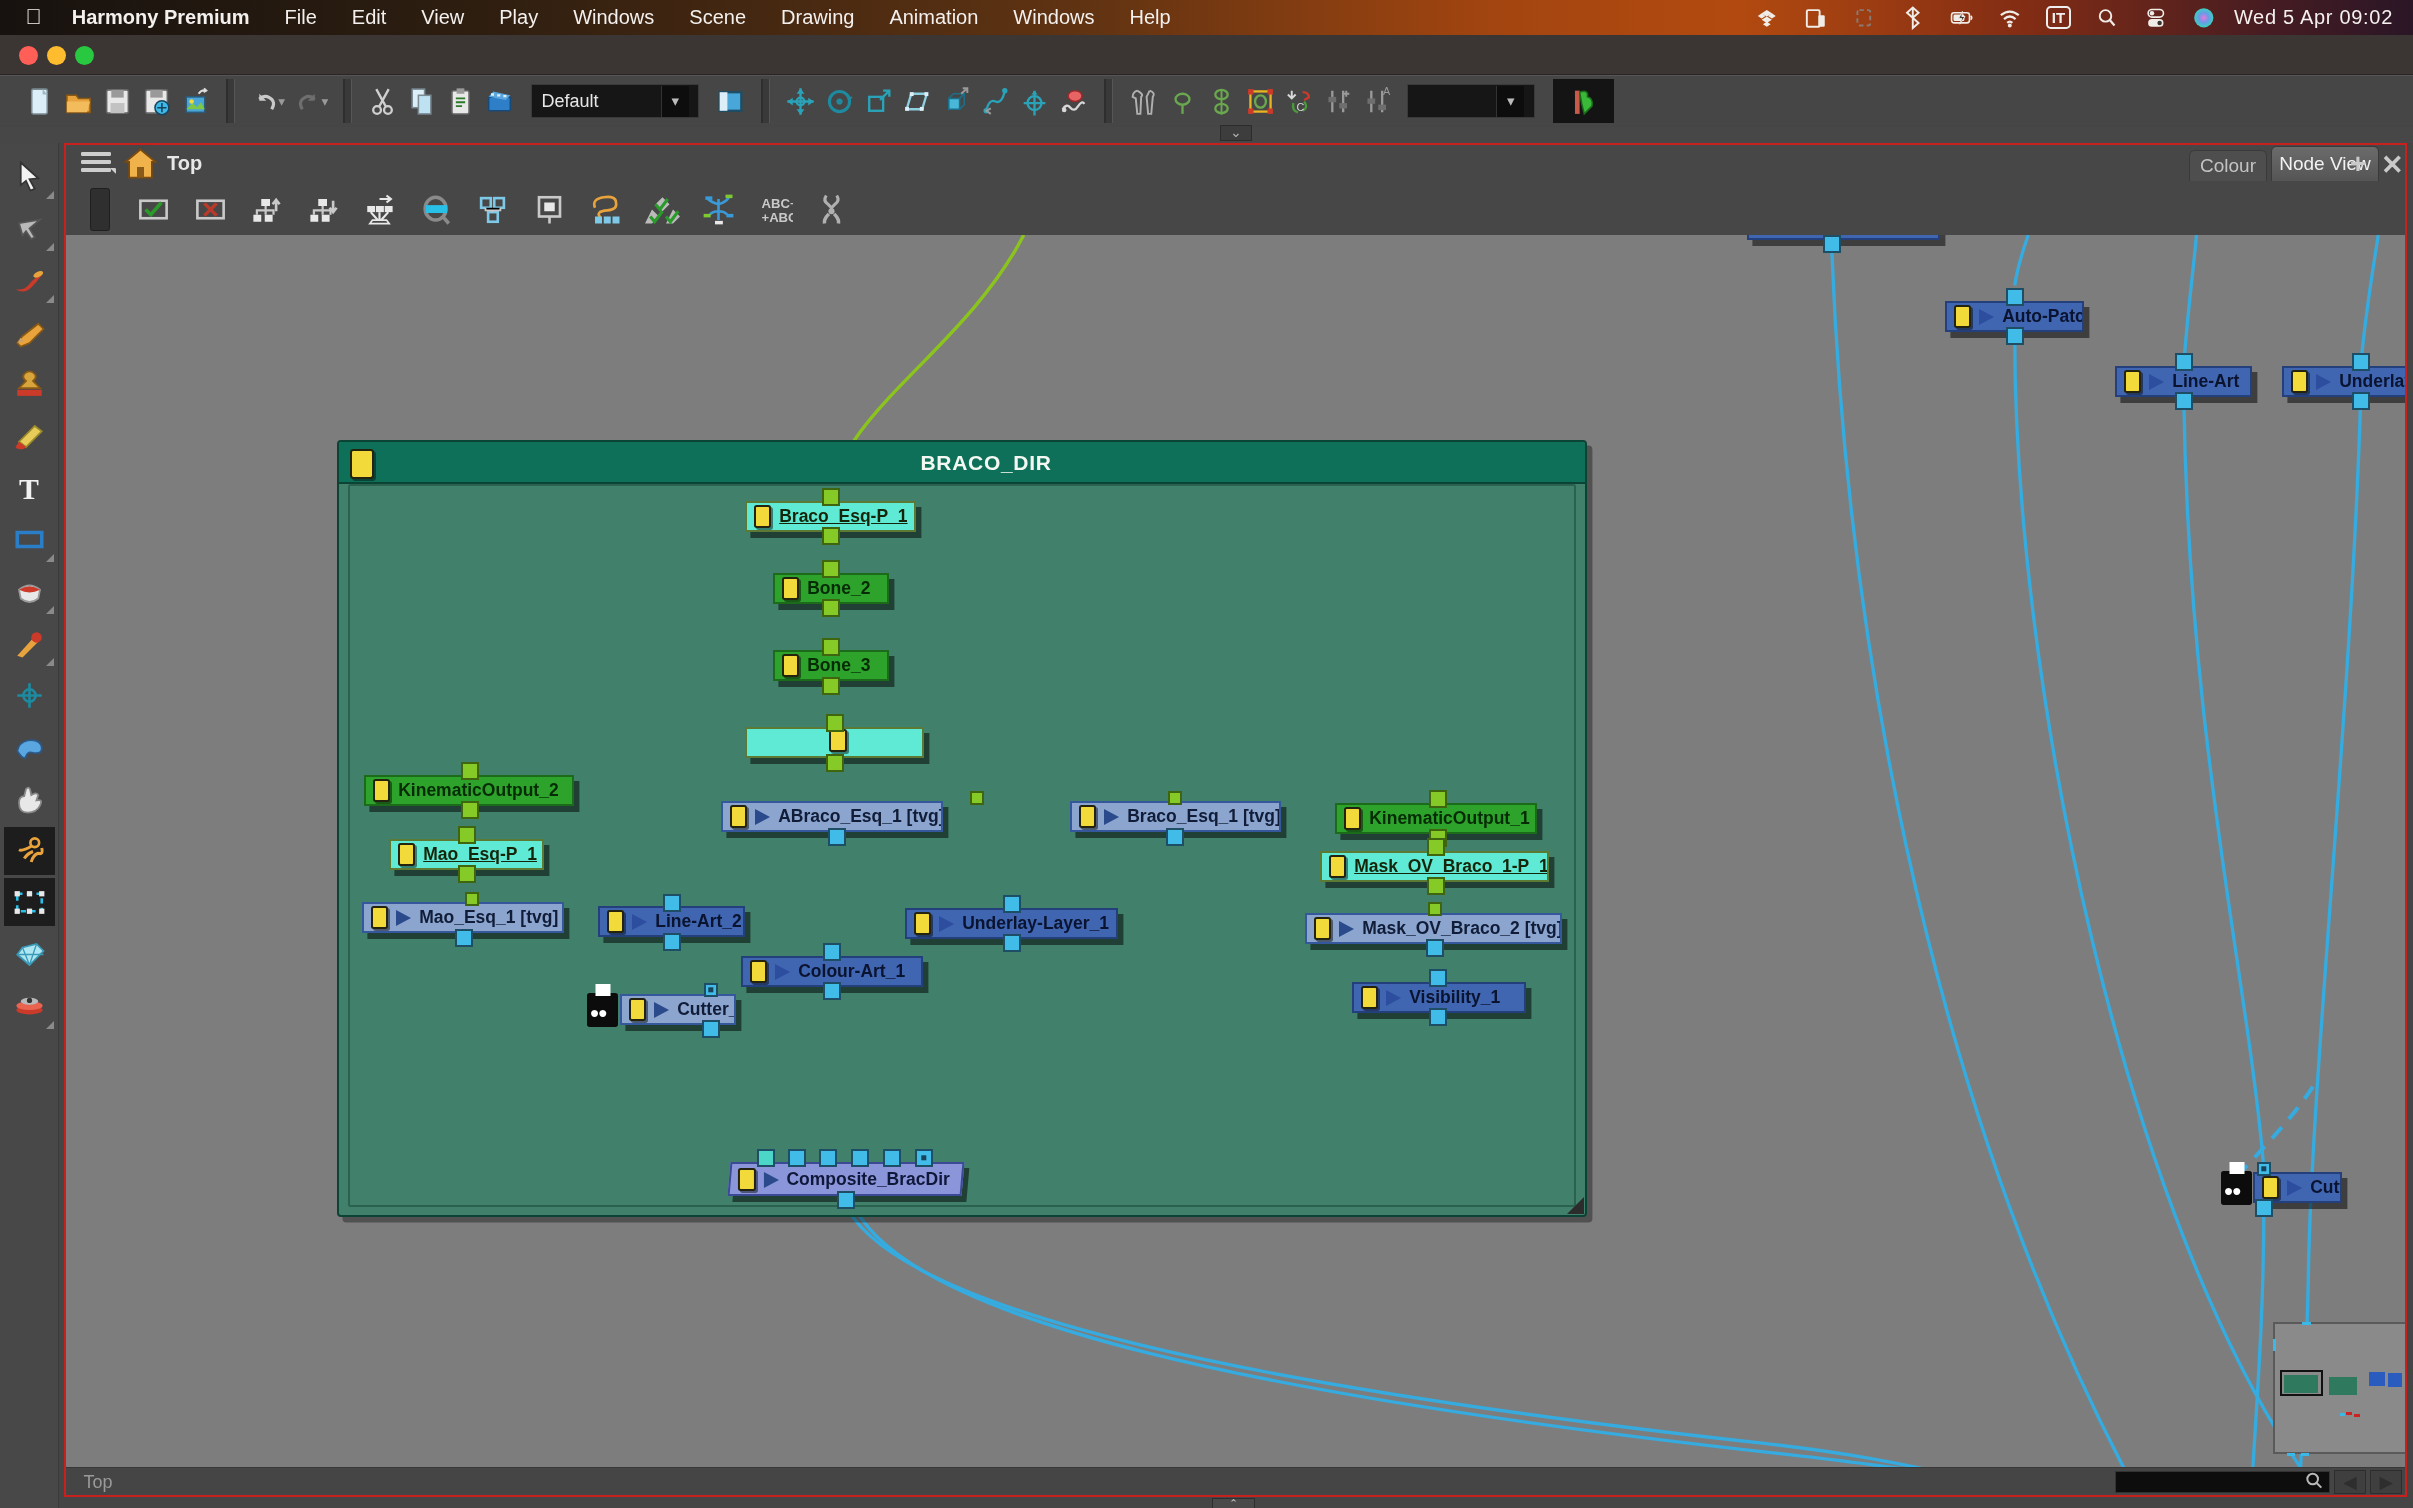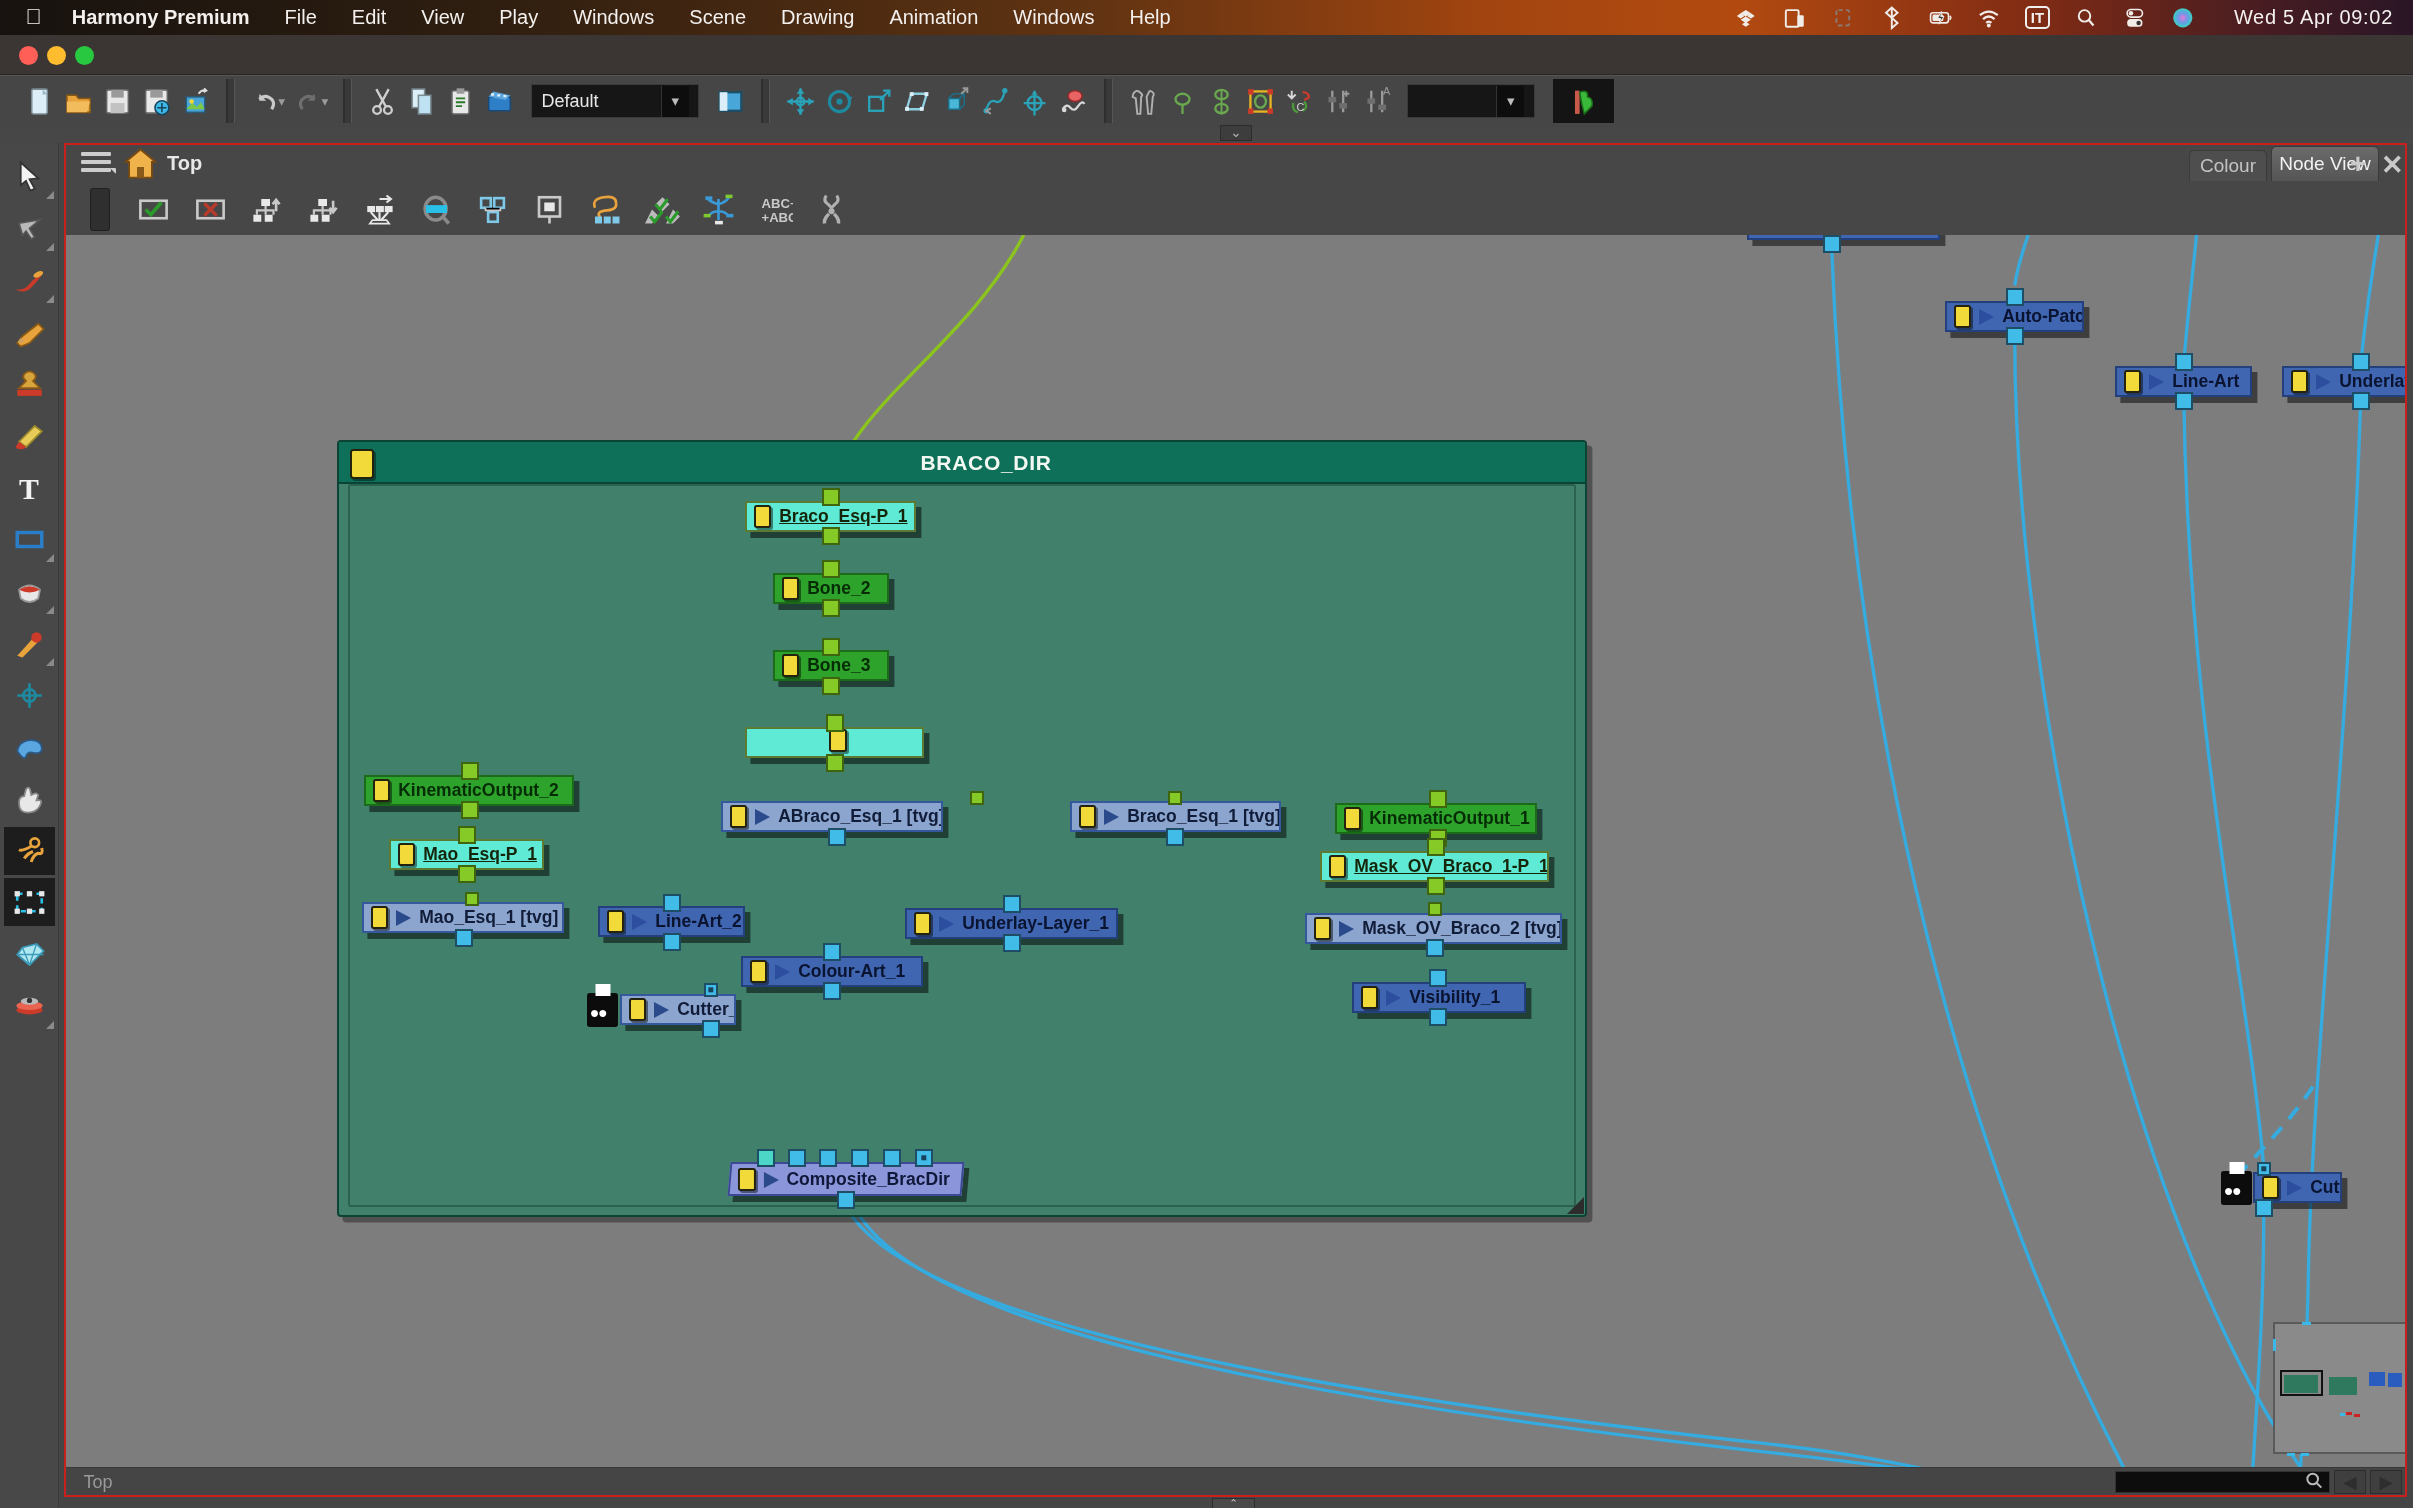--- a/index.html
+++ b/index.html
@@ -6,21 +6,21 @@
   html,body { width:2413px; height:1508px; background:#353535; font-family:"Liberation Sans", sans-serif; overflow:hidden; }
   .screen { position:relative; width:2413px; height:1508px; background:#454545; }
 
   
   .menubar { position:absolute; left:0; top:0; width:2413px; height:35px;
     background:linear-gradient(90deg,#17120f 0%,#2e1e10 20%,#603312 45%,#a34510 62%,#b24a10 72%,#822c14 84%,#461c22 94%,#2a1626 100%);
     display:flex; align-items:center; color:#f3f0ee; font-size:20px; }
   .menubar .apple { margin-left:25.6px; font-size:21.5px; }
   .menubar .appname { font-weight:bold; margin-left:30px; }
   .menu-item { margin-left:35px; }
-  .mstatus { position:absolute; right:20px; top:0; height:35px; display:flex; align-items:center; gap:38px; }
+  .mstatus { position:absolute; right:20px; top:0; height:35px; display:flex; align-items:center; gap:17px; }
   .mstatus .sicon { width:25.6px; height:25.6px; display:flex; align-items:center; justify-content:center; color:#f0e8e4; font-size:20px; }
   .mstatus .time { font-size:20px; color:#f5f1ef; letter-spacing:0.7px; }
   .itbadge { border:2px solid #eee; border-radius:4.7px; font-size:15px; padding:0.7px 4px; font-weight:bold; }
 
   
   .titlebar { position:absolute; left:0; top:35px; width:2413px; height:40px; background:#3b3534; border-bottom:1.3px solid #2b2625; }
   .tl { position:absolute; top:10.8px; width:19px; height:19px; border-radius:50%; }
   .title-text { position:absolute; top:9.4px; width:100%; text-align:center; color:#b3aca8; font-size:19.5px; }
 
   

